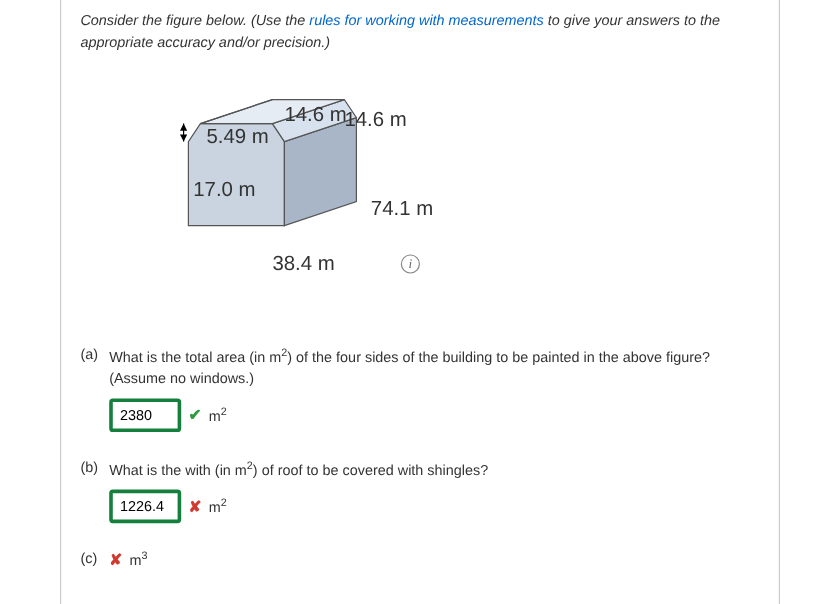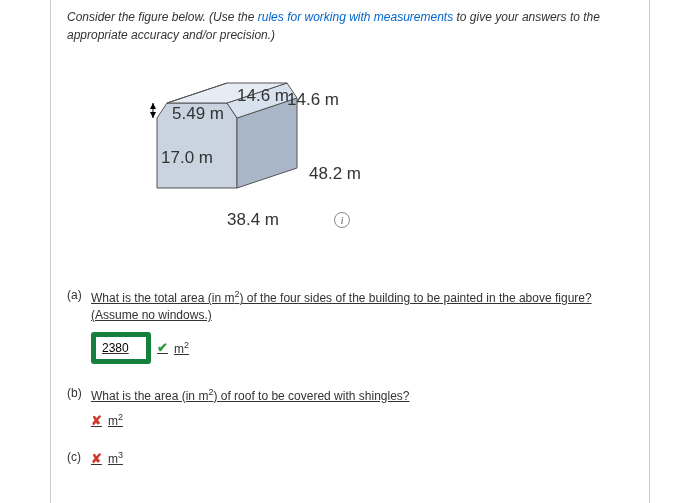--- a/index.html
+++ b/index.html
@@ -6,24 +6,24 @@
     body { font-family: Arial, Helvetica, sans-serif; font-size: 12px; color: #333; background: #fff; width: 700px; }
     .container { padding: 8px 16px 16px 16px; border-left: 1px solid #ccc; border-right: 1px solid #ccc; border-bottom: 1px solid #ccc; margin: 0 50px 0 50px; }
     .prompt { line-height: 1.5; margin-bottom: 4px; font-style: italic; }
     .prompt a { color: #0066cc; text-decoration: none; }
     .figure-area { position: relative; height: 180px; }
     .figure-label { position: absolute; font-size: 17px; color: #333; margin-top: 16px; }
     .info-icon { position: absolute; right: 50%; top: 164px; width: 16px; height: 16px; border: 1px solid #888; border-radius: 50%; display: flex; align-items: center; justify-content: center; font-style: italic; font-family: Georgia, serif; font-size: 11px; color: #666; cursor: pointer; }
     .questions { margin-top: 60px; }
     .q { display: flex; margin-bottom: 22px; }
     .q-label { width: 24px; flex-shrink: 0; }
-    .q-body { flex: 1; text-decoration: underline; }
+    .q-body { flex: 1; }
     .q-text { margin-bottom: 8px; line-height: 1.4; }
     .answer-row { display: flex; align-items: center; gap: 6px; }
-    .answer-input { border: 5px solid #15803d; border-radius: 3px; padding: 4px 6px; font-size: 12px; width: 60px; }
+    .answer-input { border: 3px solid #15803d; border-radius: 3px; padding: 4px 6px; font-size: 12px; width: 60px; }
     .mark { font-weight: bold; font-size: 13px; }
     .mark.correct { color: #2e9b3f; }
     .mark.wrong { color: #d13a2e; }
     .unit { font-size: 12px; }
     .sup { font-size: 9px; vertical-align: super; }
     svg { position: absolute; }
   </style>
 </head>
 <body>
 
@@ -51,21 +51,21 @@
       <line x1="16" y1="35" x2="16" y2="50" stroke="#000" stroke-width="1"></line>
       <polygon points="16,35 13,41 19,41" fill="#000"></polygon>
       <polygon points="16,50 13,44 19,44" fill="#000"></polygon>
     </svg>
 
     <span class="figure-label" style="left:170px; top:22px;">14.6 m</span>
     <span class="figure-label" style="left:220px; top:26px;">14.6 m</span>
     <span class="figure-label" style="left:105px; top:40px;">5.49 m</span>
     <span class="figure-label" style="left:94px; top:84px;">17.0 m</span>
     <span class="figure-label" style="left:160px; top:146px;">38.4 m</span>
-    <span class="figure-label" style="left:242px; top:100px;">48.2 m</span>
+    <span class="figure-label" style="left:242px; top:100px;">74.1 m</span>
 
     <div class="info-icon">i</div>
   </div>
 
   <div class="questions">
 
     <div class="q">
       <div class="q-label">(a)</div>
       <div class="q-body">
         <p class="q-text">
@@ -76,23 +76,24 @@
           <span class="mark correct">✔</span>
           <span class="unit"><span>m</span><span class="sup">2</span></span>
         </div>
       </div>
     </div>
 
     <div class="q">
       <div class="q-label">(b)</div>
       <div class="q-body">
         <p class="q-text">
-          <span>What is the area (in m</span><span class="sup">2</span><span>) of roof to be covered with shingles?</span>
+          <span>What is the with (in m</span><span class="sup">2</span><span>) of roof to be covered with shingles?</span>
         </p>
         <div class="answer-row">
+          <input class="answer-input" value="1226.4" style="">
           <span class="mark wrong">✘</span>
           <span class="unit"><span>m</span><span class="sup">2</span></span>
         </div>
       </div>
     </div>
 
     <div class="q">
       <div class="q-label">(c)</div>
       <div class="q-body">
         <div class="answer-row">

